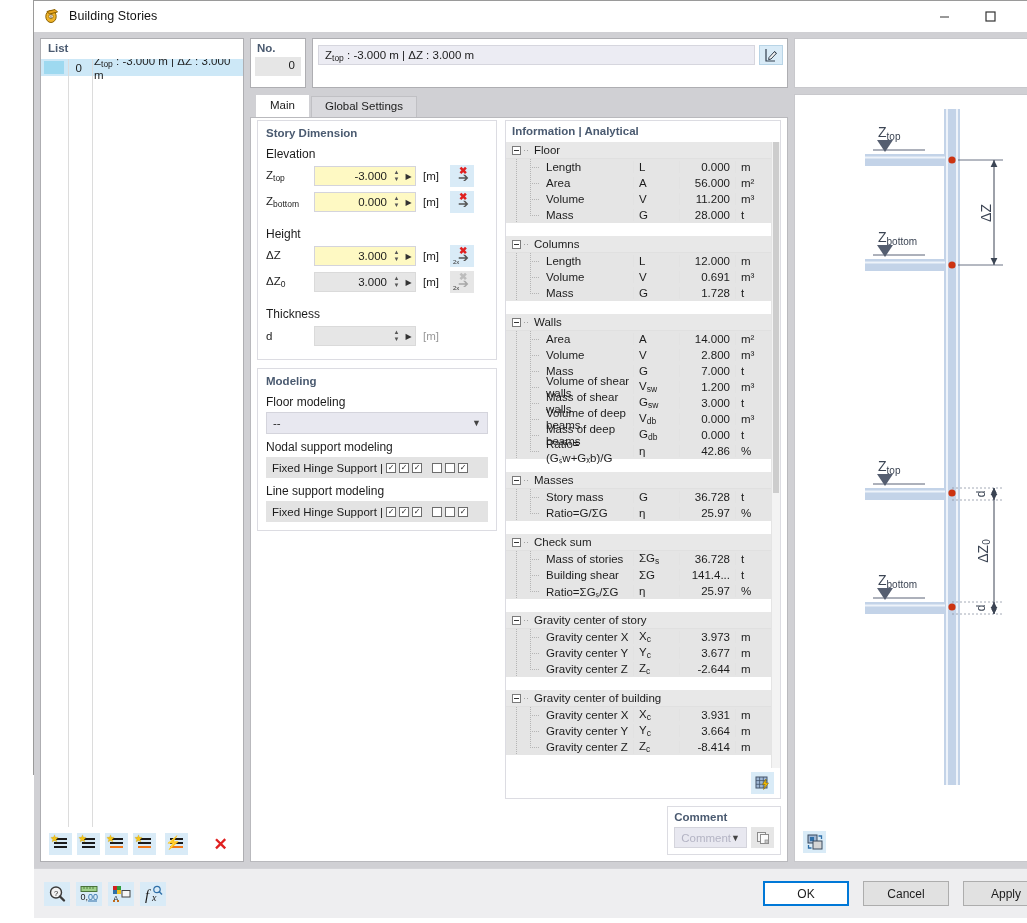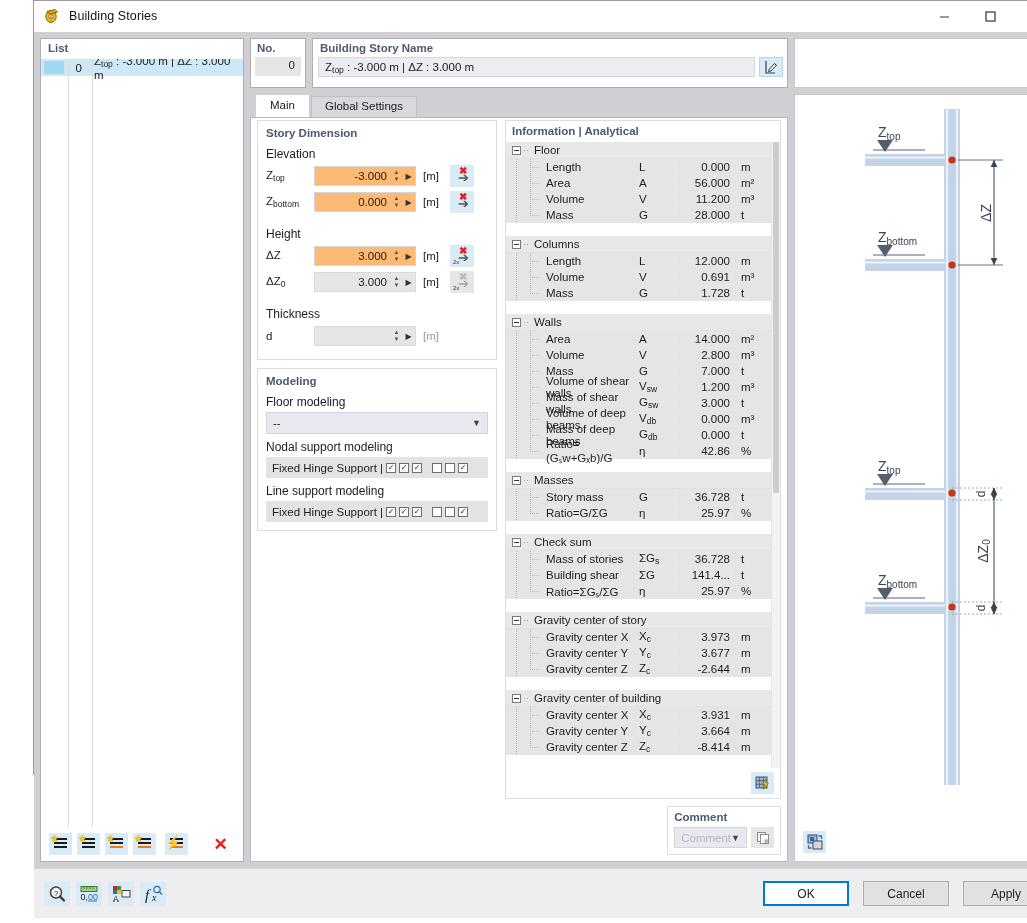--- a/index.html
+++ b/index.html
@@ -131,21 +131,21 @@
   }
   .panel-col-left { width: 240px; min-width: 240px; display: flex; flex-direction: column; gap: 8px; }
   .group {
     border: 1px solid #dcdce2; background: #fff; padding: 6px 8px 8px 8px;
   }
   .group-title { font-weight: bold; color: #4a5a70; font-size: 11.5px; margin-bottom: 8px; }
   .sec-label { font-size: 12px; margin: 2px 0 4px 0; color: #1c1c1c; }
   .field-row { display: flex; align-items: center; height: 22px; margin-bottom: 4px; }
   .field-name { width: 48px; font-size: 11.5px; }
   .spin {
-    width: 102px; height: 20px; background: #fdba74; border: 1px solid #d4d4dc;
+    width: 102px; height: 20px; background: #fef9c3; border: 1px solid #d4d4dc;
     display: flex; align-items: center; position: relative;
   }
   .spin.dim { background: #e6e6e6; border-color: #dadada; }
   .spin-val { flex: 1; text-align: right; padding-right: 4px; font-size: 11.5px; }
   .spin-arrows {
     width: 11px; display: flex; flex-direction: column; align-items: center;
     justify-content: center; gap: 2px; color: #555;
   }
   .spin-arrows span { font-size: 6px; line-height: 5px; }
   .spin-play { width: 13px; text-align: center; font-size: 8px; color: #333; }
@@ -350,21 +350,20 @@
     </div>
 
     <div class="mid-col">
 
       <div class="topfields">
         <div class="no-box">
           <div class="no-label">No.</div>
           <div class="no-value">0</div>
         </div>
         <div class="name-box">
-          <div class="name-label">Building Story Name</div>
           <div class="name-row">
             <div class="name-value"><span>Z</span><span class="sub">top</span><span> : -3.000 m | ΔZ : 3.000 m</span></div>
             <div class="icon-btn">
               <svg width="15" height="14" viewBox="0 0 15 14">
                 <path d="M2 1 L2 13 L11 13" fill="none" stroke="#33404f" stroke-width="1.2"></path>
                 <path d="M5 9.5 L10.5 3.5 L12.5 5.2 L7 11 L4.6 11.6 Z" fill="#f2f2f2" stroke="#33404f" stroke-width="1"></path>
                 <path d="M10.3 3.7 L12.3 5.4" stroke="#33404f" stroke-width="1"></path>
               </svg>
             </div>
           </div>

